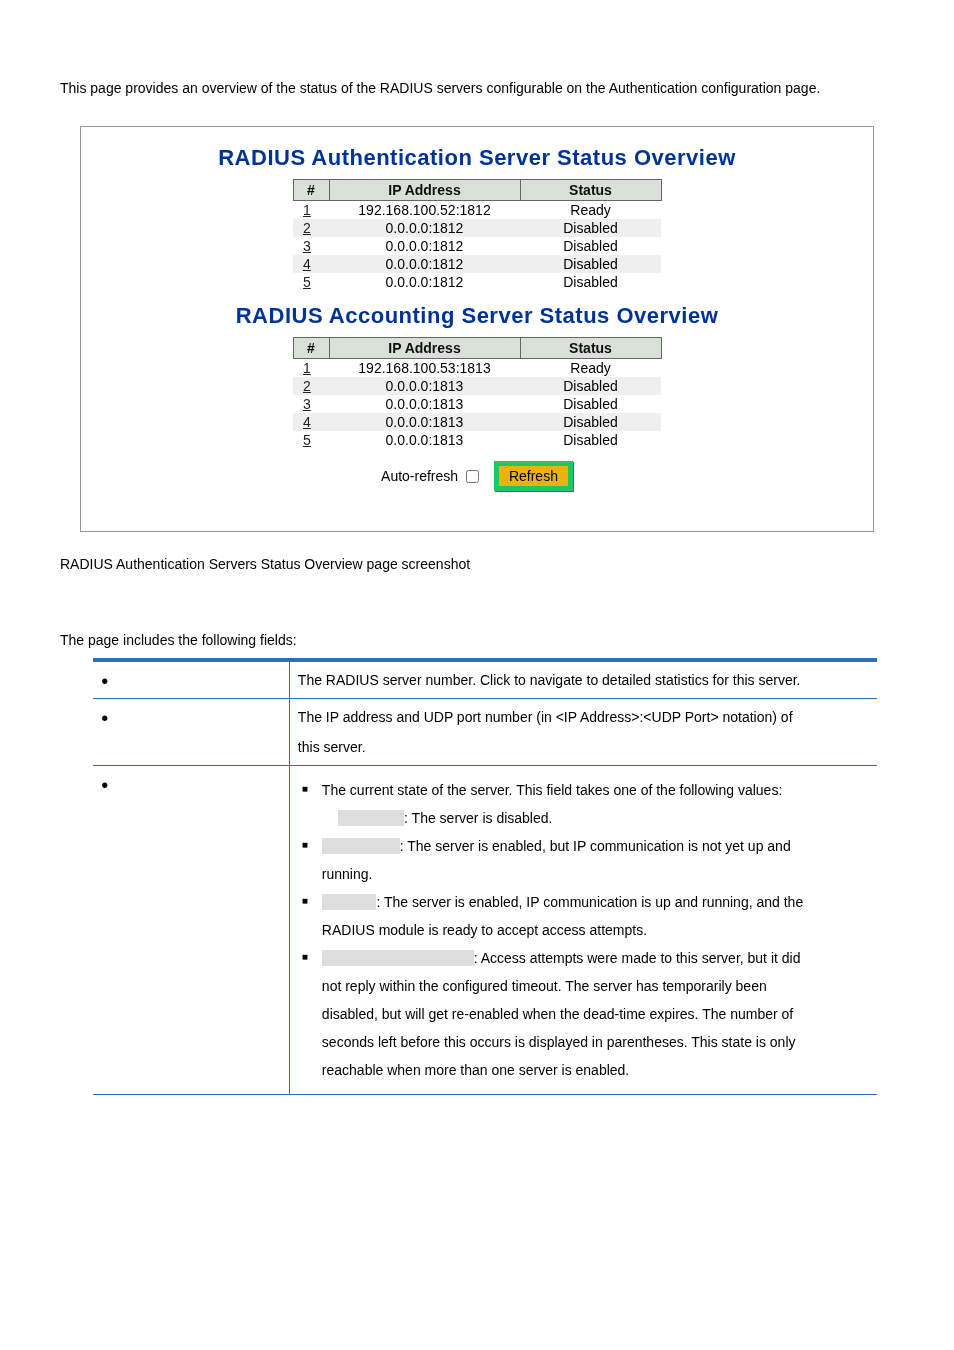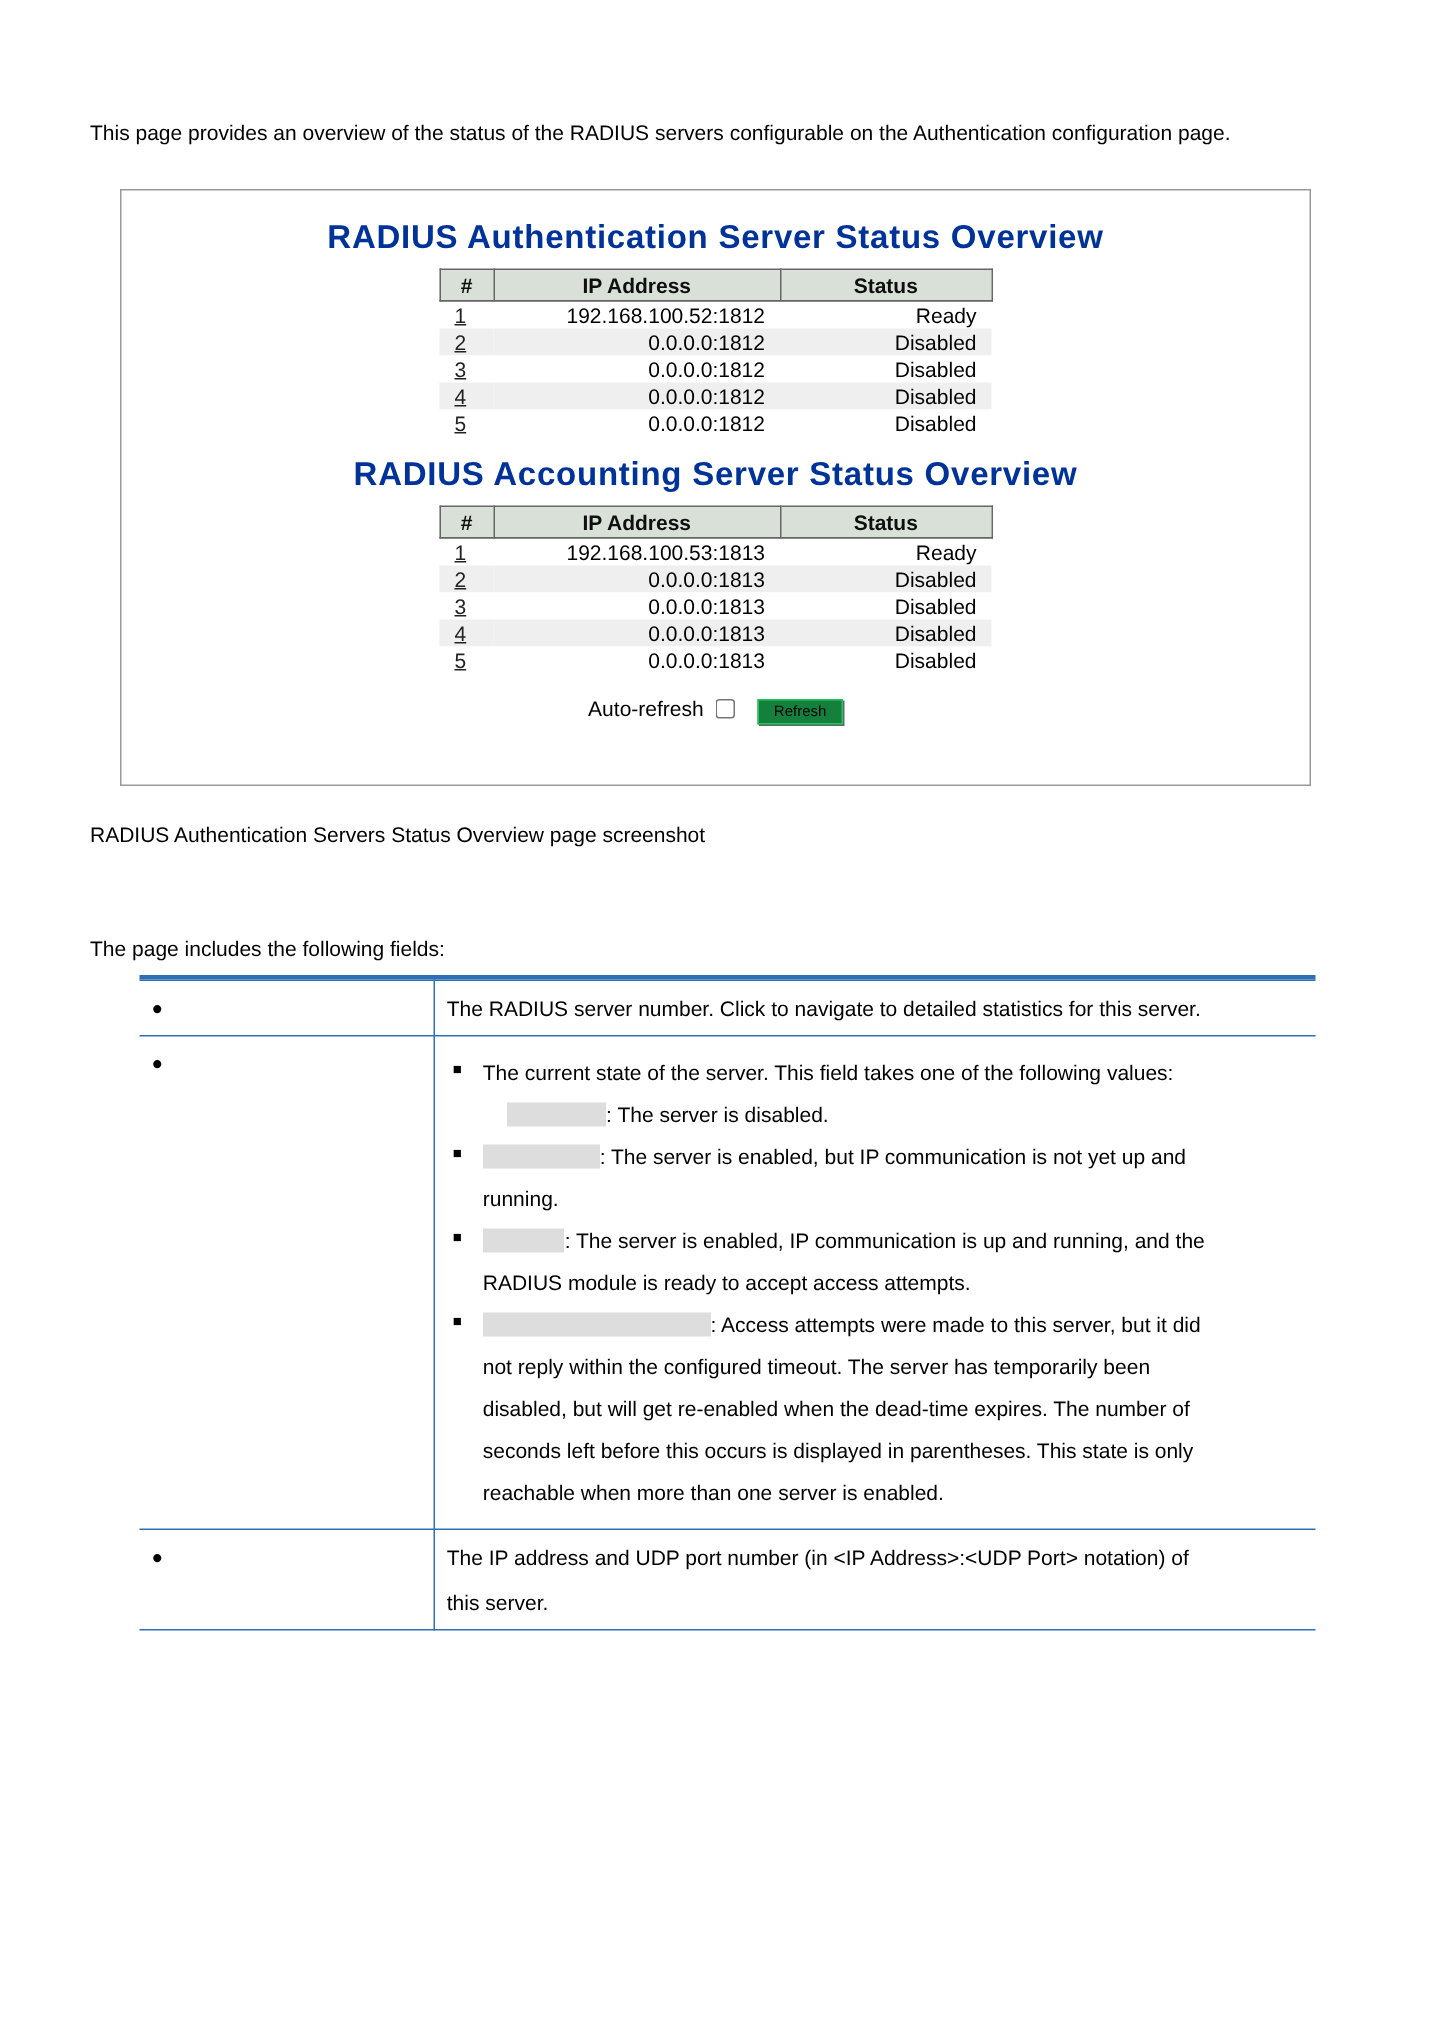--- a/index.html
+++ b/index.html
@@ -41,44 +41,44 @@
     background: #d8e0d8;
     color: #0f0f0f;
     font-weight: bold;
     font-size: 14px;
     padding: 2px 10px;
     border: 1px solid #666;
   }
   .srv-table td {
     padding: 1px 10px;
     font-size: 14px;
-    text-align: right;
+    text-align: center;
   }
   .srv-table td.num {
     width: 16px;
     text-decoration: underline;
     color: #222;
     text-align: left;
   }
   .srv-table tr.even td { background: #efefef; }
   .srv-table tr.odd td  { background: #ffffff; }
   .auto-refresh {
     margin-top: 8px;
     font-size: 14px;
     text-align: center;
   }
   .auto-refresh input[type=checkbox]{
     transform: translateY(2px);
   }
   .auto-refresh button {
     font-family: inherit;
-    font-size: 10px;
+    font-size: 14px;
     padding: 2px 10px;
-    background: #15803d;
-    border: 1px solid #22c55e;
+    background: #eab308;
+    border: 5px solid #22c55e;
     box-shadow: 1px 1px 0 #666;
     margin-left: 8px;
     cursor: pointer;
   }
   .caption {
     text-align: left;
     margin: 24px 0 60px 0;
     font-size: 14px;
   }
   .follows {
@@ -244,20 +244,27 @@
         </tr>
     </thead>
     <tbody>
       <tr>
         <td class="name"><span class="bullet-disc"></span></td>
         <td>The RADIUS server number. Click to navigate to detailed statistics for this server.</td>
       </tr>
       <tr>
         <td class="name"><span class="bullet-disc"></span></td>
         <td>
+          <div>The IP address and UDP port number (in &lt;IP Address&gt;:&lt;UDP Port&gt; notation) of</div>
+          <div style="margin-top:14px">this server.</div>
+        </td>
+      </tr>
+      <tr>
+        <td class="name"><span class="bullet-disc"></span></td>
+        <td>
           <ul class="sub-list">
             <li>
               <span>The current state of the server. This field takes one of the following values:</span><br>
               <span style="padding-left:16px"><span class="hl">&nbsp;&nbsp;&nbsp;&nbsp;&nbsp;&nbsp;&nbsp;&nbsp;&nbsp;&nbsp;&nbsp;&nbsp;&nbsp;&nbsp;&nbsp;&nbsp;</span><span>: The server is disabled.</span></span>
             </li>
             <li>
               <span class="hl">&nbsp;&nbsp;&nbsp;&nbsp;&nbsp;&nbsp;&nbsp;&nbsp;&nbsp;&nbsp;&nbsp;&nbsp;&nbsp;&nbsp;&nbsp;&nbsp;&nbsp;&nbsp;&nbsp;</span><span>: The server is enabled, but IP communication is not yet up and</span><br>
               <span>running.</span>
             </li>
             <li>
@@ -267,23 +274,16 @@
             <li>
               <span class="hl">&nbsp;&nbsp;&nbsp;&nbsp;&nbsp;&nbsp;&nbsp;&nbsp;&nbsp;&nbsp;&nbsp;&nbsp;&nbsp;&nbsp;&nbsp;&nbsp;&nbsp;&nbsp;&nbsp;&nbsp;&nbsp;&nbsp;&nbsp;&nbsp;&nbsp;&nbsp;&nbsp;&nbsp;&nbsp;&nbsp;&nbsp;&nbsp;&nbsp;&nbsp;&nbsp;&nbsp;&nbsp;&nbsp;</span><span>: Access attempts were made to this server, but it did</span><br>
               <span>not reply within the configured timeout. The server has temporarily been</span><br>
               <span>disabled, but will get re-enabled when the dead-time expires. The number of</span><br>
               <span>seconds left before this occurs is displayed in parentheses. This state is only</span><br>
               <span>reachable when more than one server is enabled.</span>
             </li>
           </ul>
         </td>
       </tr>
-      <tr>
-        <td class="name"><span class="bullet-disc"></span></td>
-        <td>
-          <div>The IP address and UDP port number (in &lt;IP Address&gt;:&lt;UDP Port&gt; notation) of</div>
-          <div style="margin-top:14px">this server.</div>
-        </td>
-      </tr>
     </tbody>
   </table>
 
 </div>
 
 </body></html>

